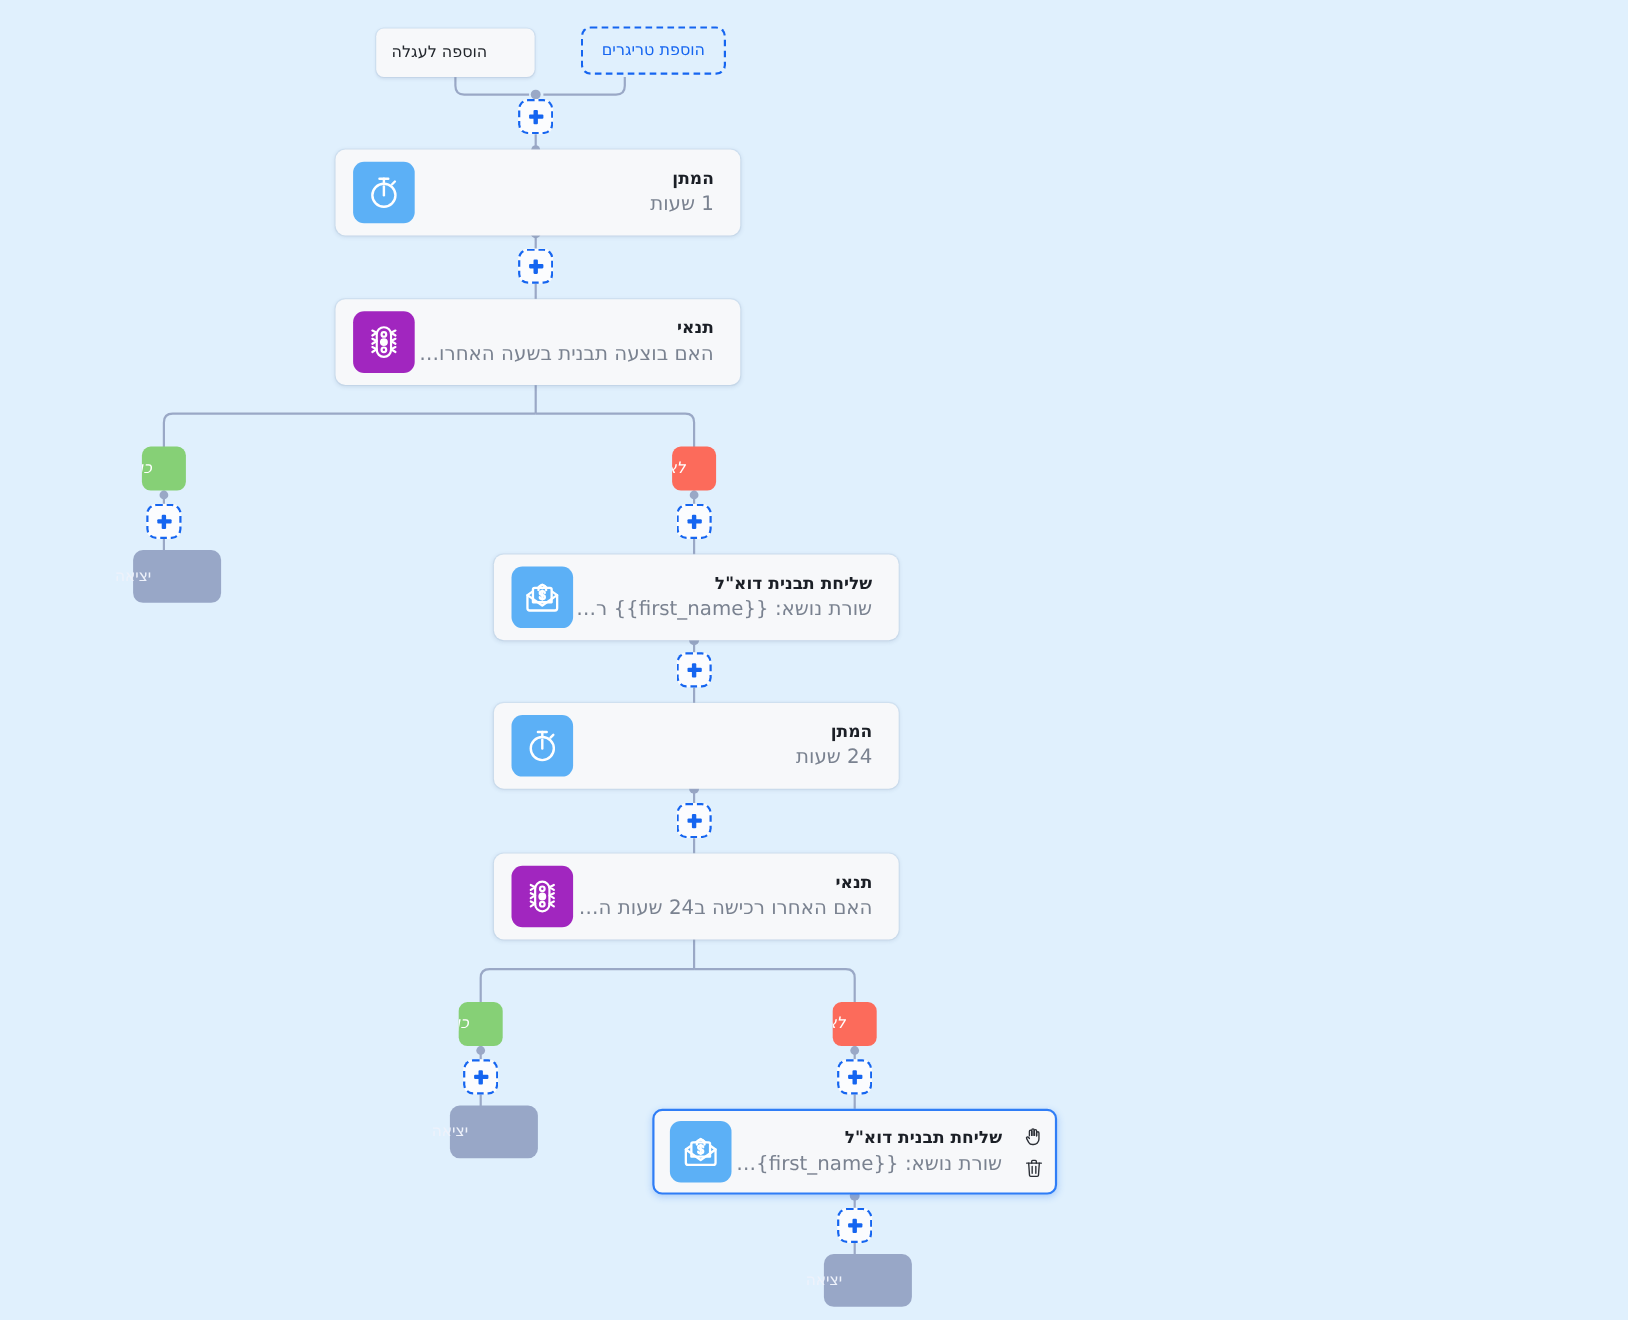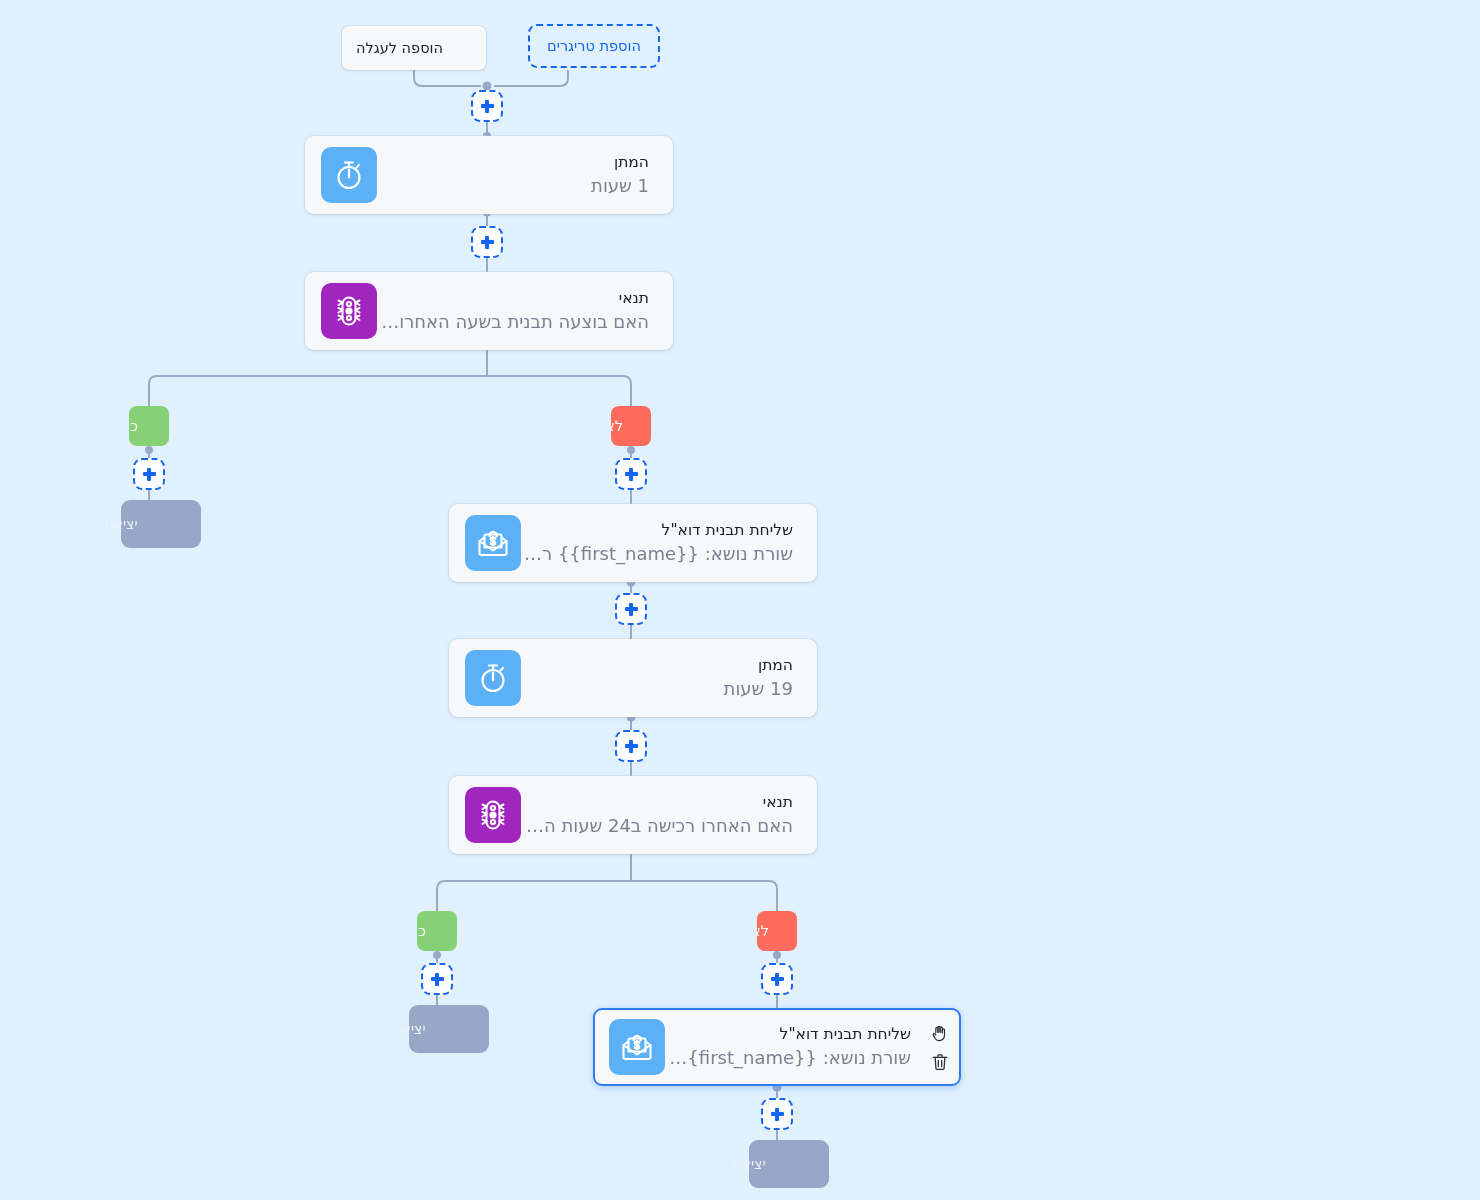--- a/index.html
+++ b/index.html
@@ -93,21 +93,21 @@
   .step-icon.purple { background: #a126bf; }
   .step-icon svg { display: block; }
   .step-text {
     flex: 1 1 auto;
     min-width: 0;
     padding-right: 14px;
     text-align: right;
     direction: rtl;
   }
   .step-title {
-    font-size: 15.5px; font-weight: normal; color: #1b1f26;
+    font-size: 15.5px; font-weight: bold; color: #1b1f26;
     line-height: 1.35; white-space: nowrap;
   }
   .step-sub {
     font-size: 18px; color: #7a8290;
     line-height: 1.4;
     white-space: nowrap; overflow: hidden; text-overflow: ellipsis;
     direction: rtl;
   }
   .step-tools {
     flex: 0 0 auto;
@@ -119,20 +119,21 @@
 
   
   .badge {
     width: 40px; height: 40px;
     border-radius: 8px;
     display: flex; align-items: center; justify-content: center;
     color: #fff; font-size: 14.5px;
     overflow: hidden;
     padding-right: 34px;
     white-space: nowrap;
+    font-style: italic;
   }
   .badge.yes { background: #86d076; }
   .badge.no  { background: #fc6b5b; }
 
   
   .exit-node {
     width: 60px; height: 48px;
     background: #98a7c7;
     border-radius: 9px;
     display: flex; align-items: center; justify-content: center;
@@ -316,21 +317,21 @@
           <circle cx="17" cy="19.5" r="10.5"></circle>
           <path d="M17 11.5 L17 19.5"></path>
           <path d="M13 4.5 L21 4.5"></path>
           <path d="M17 4.5 L17 9"></path>
           <path d="M24.5 9.5 L27 7"></path>
         </g>
       </svg>
     </div>
     <div class="step-text">
       <div class="step-title">המתן</div>
-      <div class="step-sub">19 שעות</div>
+      <div class="step-sub">24 שעות</div>
     </div>
   </div>
 
   <div class="abs step" style="left:449px; top:776px;">
     <div class="step-icon purple">
       <svg width="34" height="34" viewBox="0 0 34 34">
         <g fill="none" stroke="#ffffff" stroke-width="2" stroke-linecap="round">
           <rect x="10.5" y="3.5" width="13" height="27" rx="6.5"></rect>
           <circle cx="17" cy="10" r="2.1"></circle>
           <circle cx="17" cy="17" r="2.6" fill="#ffffff"></circle>

